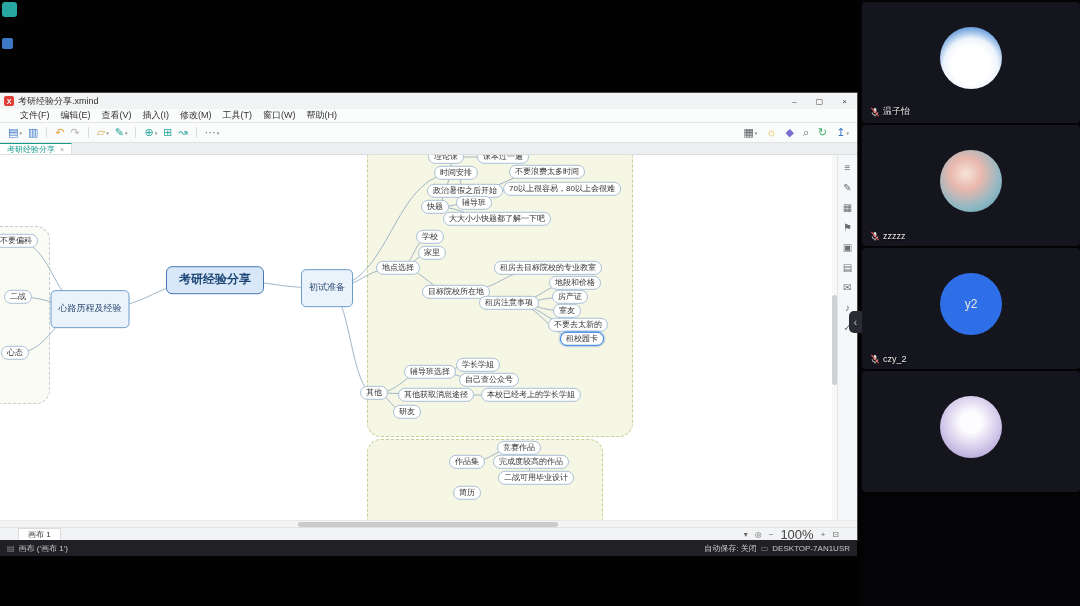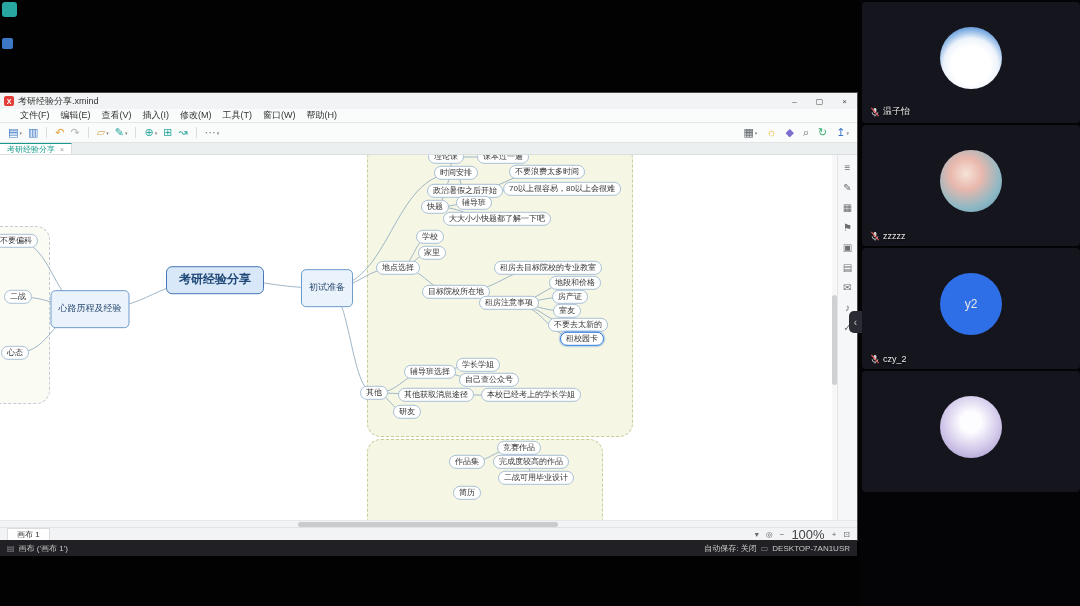--- a/index.html
+++ b/index.html
@@ -48,21 +48,21 @@
   .mnode.central{background:#d9e8f8;border:1.5px solid #4976b5;border-radius:6px;font-size:12px;
     font-weight:bold;color:#1f4878;padding:5px 12px}
   .mnode.selected{border:1.6px solid #2f7de1;box-shadow:0 0 0 1.5px rgba(47,125,225,.25)}
   .panel-strip{position:absolute;right:0;top:0;bottom:0;width:20px;background:#f6f7f8;border-left:1px solid #e2e4e6;
     display:flex;flex-direction:column;align-items:center;padding-top:7px;gap:9px;color:#6b6f73;font-size:10px;z-index:4}
   .vscroll{position:absolute;right:20px;top:0;bottom:0;width:5px;background:#f7f7f7;z-index:4}
   .vthumb{position:absolute;top:140px;height:90px;left:0;right:0;background:#cfd1d3;border-radius:3px}
   .hscroll{height:7px;background:#f2f3f4;border-top:1px solid #e8e8e8;position:relative;flex:none}
   .hthumb{position:absolute;left:298px;top:1px;width:260px;height:5px;background:#c9cbcd;border-radius:3px}
   .sheetbar{height:13px;background:#f2f3f4;border-top:1px solid #e2e2e2;display:flex;align-items:center;
-    font-size:8px;color:#555;padding:0 7px;flex:none}
+    font-size:8px;color:#555;padding:0 18px;flex:none}
   .sheet-tab{background:#fff;border:1px solid #dcdcdc;border-bottom:none;padding:0 9px;height:12px;
     display:flex;align-items:center;color:#333}
   .sheet-right{margin-left:auto;display:flex;align-items:center;gap:7px;color:#666}
   .sbtn{font-size:8px;color:#666}
   .zoom-label{font-size:13px;color:#444}
 
   .statusbar{position:absolute;left:0;top:540px;width:857px;height:16px;background:#202025;color:#c9c9c9;
     font-size:8px;display:flex;align-items:center;justify-content:space-between;padding:0 7px}
   .st-left,.st-right{display:flex;align-items:center;gap:4px}
   .st-ic{color:#8f8f95;font-size:8px}

